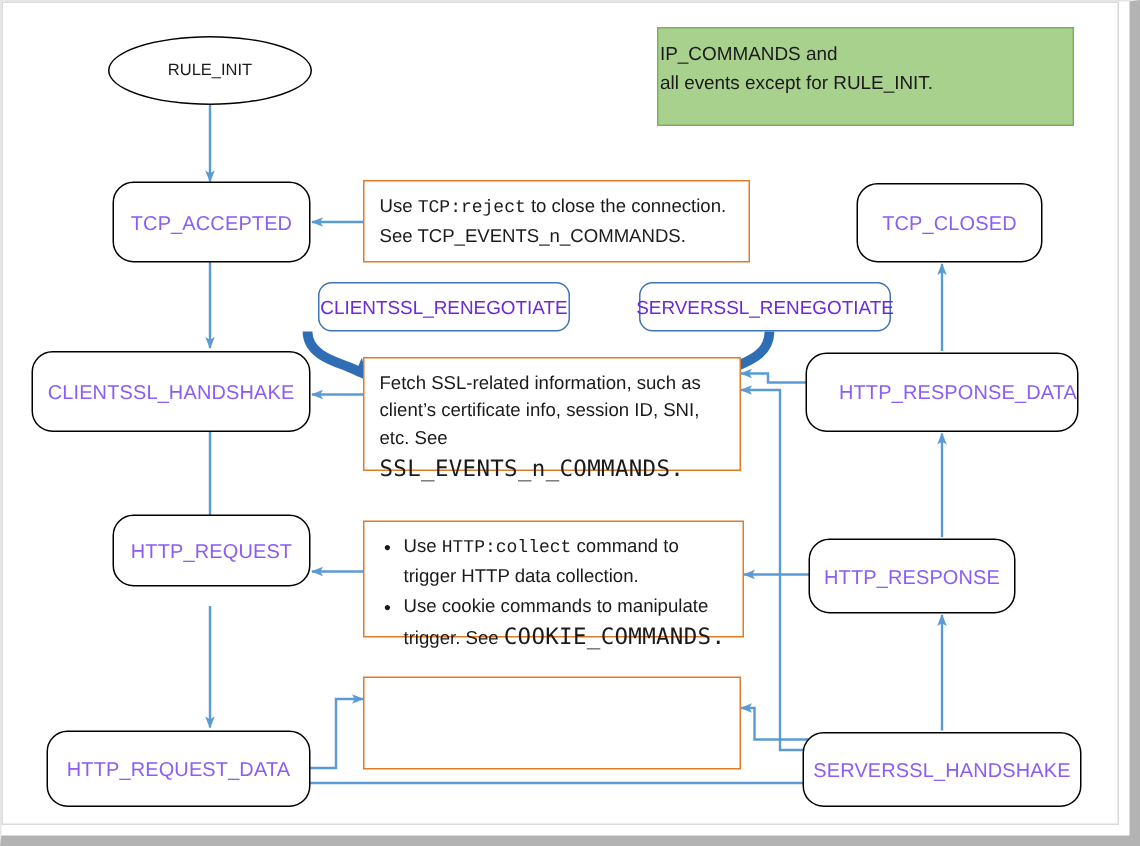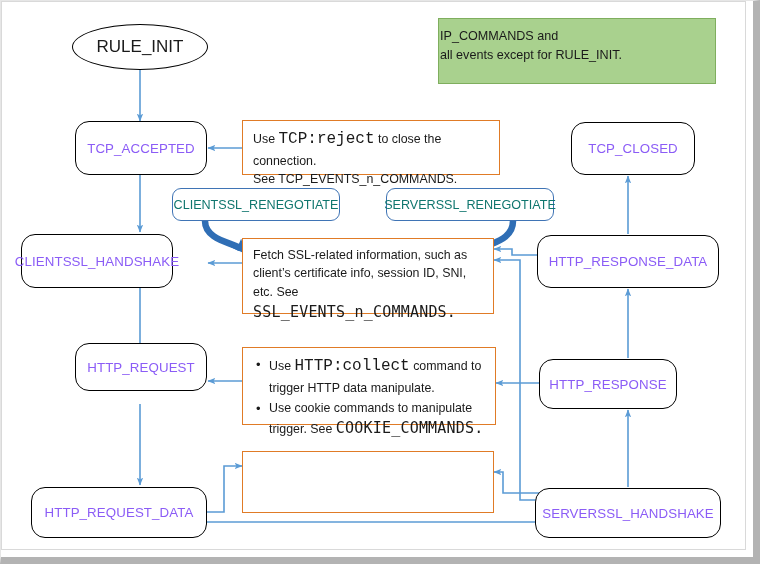--- a/index.html
+++ b/index.html
@@ -42,42 +42,43 @@
   .node.state{
     border:1.6px solid #000000;
     border-radius:14px;
     font-size:13.3px;
     color:#8b5cf6;
     letter-spacing:.1px;
   }
   .node.oval{
     border:1.6px solid #000000;
     border-radius:50%;
-    font-size:17px;
+    font-size:11px;
     color:#1a1a1a;
   }
   .node.renegotiate{
     border:1.4px solid #3f74b5;
     border-radius:9px;
     font-size:12.6px;
-    color:#0f766e;
+    color:#6d28d9;
+    margin-left:40px;
   }
 
   .callout{
     position:absolute;
     box-sizing:border-box;
     border:1.5px solid #e07b26;
     background:#ffffff;
     color:#1a1a1a;
     font-size:12.4px;
     line-height:1.48;
     padding:7px 10px;
     z-index:12;
   }
-  .callout .mono{font-family:"Liberation Mono","DejaVu Sans Mono",monospace;font-size:16px;}
+  .callout .mono{font-family:"Liberation Mono","DejaVu Sans Mono",monospace;font-size:12px;}
   .callout .monoserif{font-family:"DejaVu Sans Mono","Liberation Mono",monospace;font-size:15px;letter-spacing:.2px;}
   .callout ul{margin:0;padding:0 0 0 16px;list-style:none;}
   .callout ul li{position:relative;margin:0 0 2px 0;}
   .callout ul li:before{
     content:"\2022";position:absolute;left:-13px;top:0;font-size:13px;color:#1a1a1a;
   }
 
   .note-green{
     position:absolute;
     box-sizing:border-box;
@@ -140,37 +141,37 @@
   </svg>
 
   <div class="node oval" style="left:72px;top:24px;width:136px;height:46px;">
     <span>RULE_INIT</span>
   </div>
 
   <div class="node state" style="left:75px;top:121px;width:132px;height:54px;">
     <span>TCP_ACCEPTED</span>
   </div>
 
-  <div class="node state" style="left:21px;top:234px;width:152px;height:54px;justify-content:center;">
+  <div class="node state" style="left:21px;top:234px;width:186px;height:54px;justify-content:center;">
     <span>CLIENTSSL_HANDSHAKE</span>
   </div>
 
   <div class="node state" style="left:75px;top:343px;width:132px;height:48px;">
     <span>HTTP_REQUEST</span>
   </div>
 
   <div class="node state" style="left:31px;top:487px;width:176px;height:51px;">
     <span>HTTP_REQUEST_DATA</span>
   </div>
 
   <div class="node state" style="left:571px;top:122px;width:124px;height:53px;">
     <span>TCP_CLOSED</span>
   </div>
 
-  <div class="node state" style="left:537px;top:235px;width:182px;height:53px;">
+  <div class="node state" style="left:537px;top:235px;width:182px;height:53px;justify-content:flex-end;">
     <span>HTTP_RESPONSE_DATA</span>
   </div>
 
   <div class="node state" style="left:539px;top:359px;width:138px;height:50px;">
     <span>HTTP_RESPONSE</span>
   </div>
 
   <div class="node state" style="left:535px;top:488px;width:186px;height:50px;">
     <span>SERVERSSL_HANDSHAKE</span>
   </div>
@@ -199,21 +200,21 @@
     <div>Fetch SSL-related information, such as</div>
     <div>client’s certificate info, session ID, SNI,</div>
     <div>
       <span>etc. See </span><span class="monoserif">SSL_EVENTS_n_COMMANDS.</span>
     </div>
   </div>
 
   <div class="callout" style="left:242px;top:347px;width:254px;height:78px;">
     <ul>
       <li>
-        <span>Use </span><span class="mono">HTTP:collect</span><span> command to trigger HTTP data manipulate.</span>
+        <span>Use </span><span class="mono">HTTP:collect</span><span> command to trigger HTTP data collection.</span>
       </li>
       <li>
         <span>Use cookie commands to manipulate trigger. See </span><span class="monoserif">COOKIE_COMMANDS.</span>
       </li>
     </ul>
   </div>
 
   <div class="callout" style="left:242px;top:451px;width:252px;height:62px;">
   </div>
 

